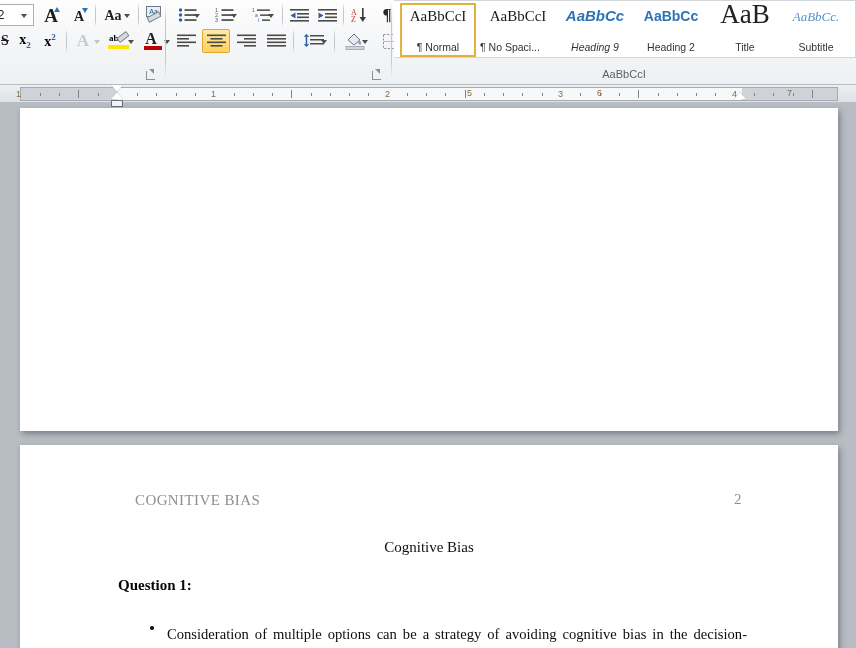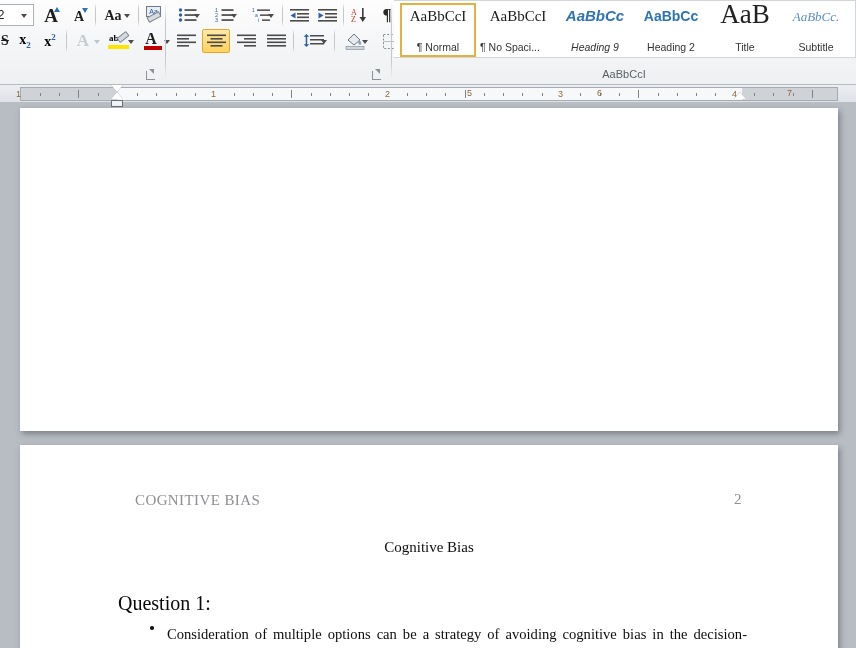--- a/index.html
+++ b/index.html
@@ -152,23 +152,23 @@
     font-family: "Liberation Serif", serif;
     font-size: 15px; color: #8e8f93;
   }
   .doc-title {
     position: absolute; left: 0; right: 0; top: 94px;
     text-align: center;
     font-family: "Liberation Serif", serif;
     font-size: 15px; color: #100f0f;
   }
   .doc-q {
-    position: absolute; left: 98px; top: 147px;
+    position: absolute; left: 98px; top: 132px;
     font-family: "Liberation Serif", serif;
-    font-size: 20px; font-weight: normal; color: #080808;
+    font-size: 15px; font-weight: bold; color: #080808;
   }
   .doc-bullet {
     position: absolute; left: 130px; top: 181px;
     width: 3.5px; height: 3.5px; border-radius: 50%;
     background: #111;
   }
   .doc-para {
     position: absolute; left: 147px; top: 171px; width: 580px;
     font-family: "Liberation Serif", serif;
     font-size: 14.6px; color: #0d0d0d;

